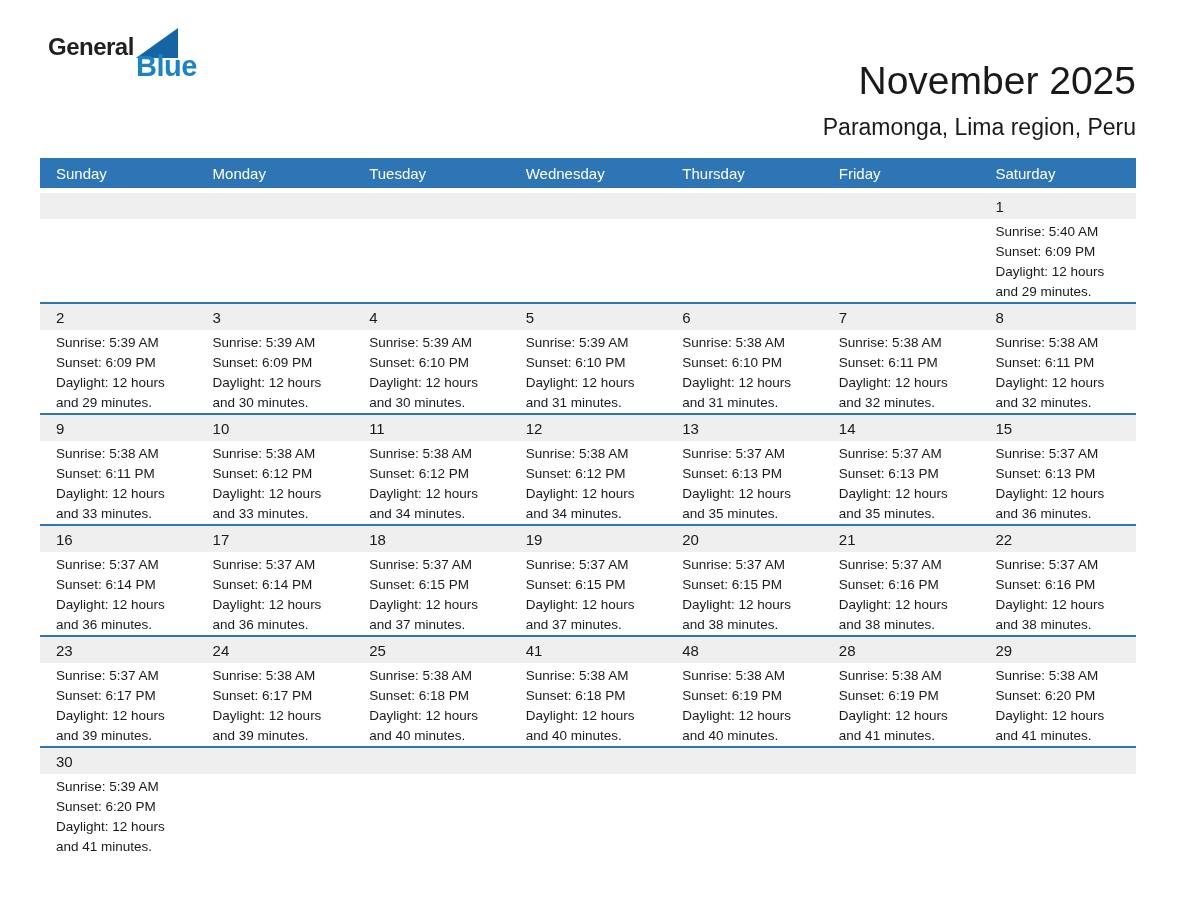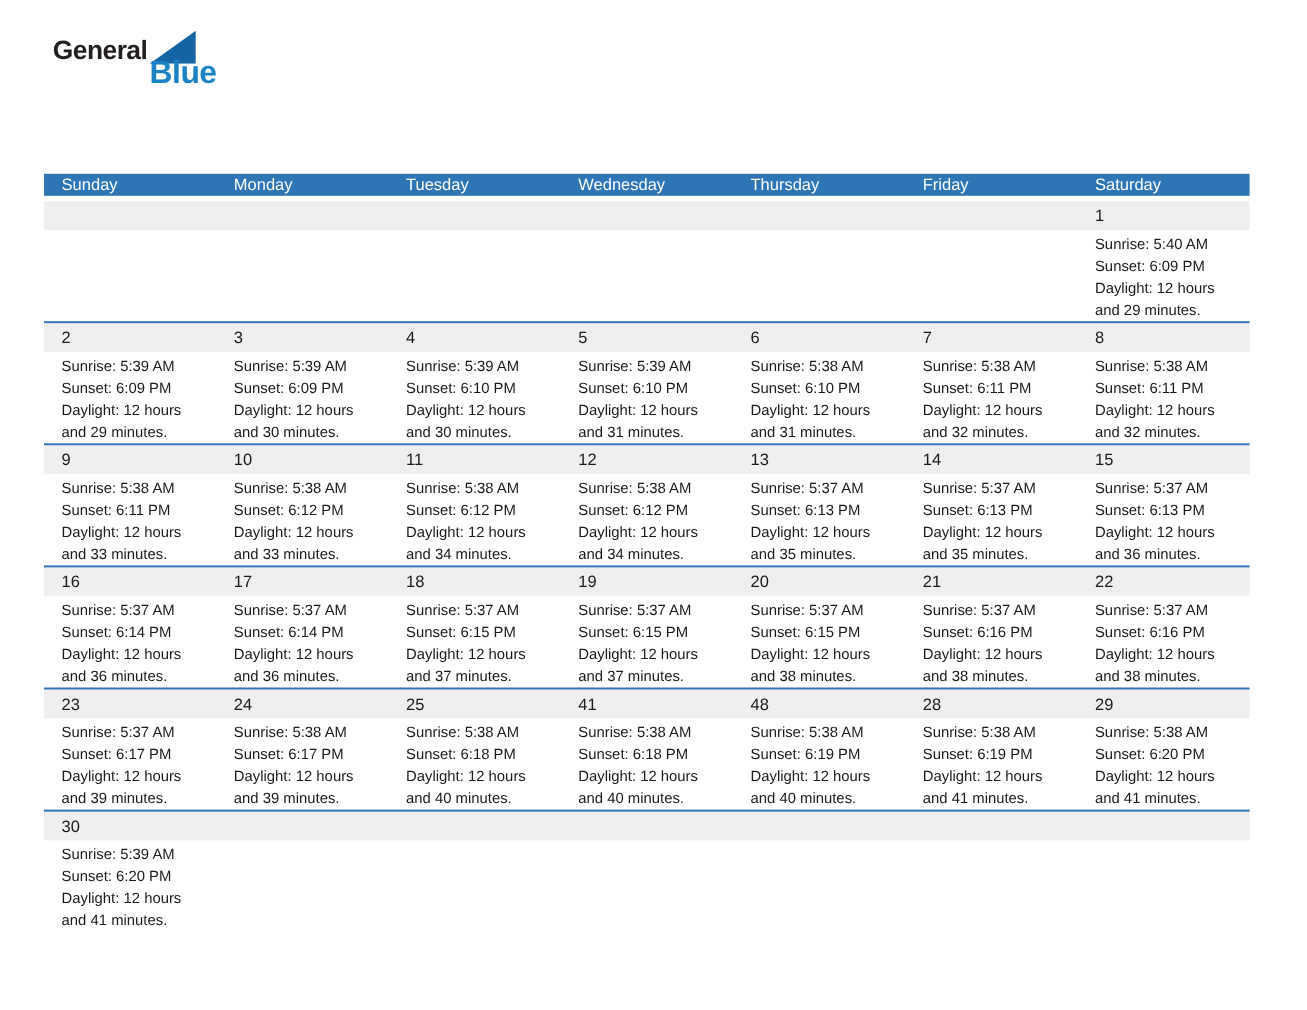--- a/index.html
+++ b/index.html
@@ -23,21 +23,21 @@
   .logo-blue { font-size:29px; font-weight:700; color:#1b82c5; letter-spacing:-0.5px; line-height:1; }
 
   .title-block { position:absolute; top:60px; right:0; text-align:right; }
   .page-title { font-size:39px; line-height:1.1; color:#1a1a1a; }
   .page-subtitle { font-size:23px; line-height:1.1; margin-top:12px; color:#1a1a1a; }
 
   
   .calendar { position:absolute; top:158px; left:40px; width:1096px; }
 
   .weekday-row {
-    height:20px;
+    height:30px;
     background:var(--accent, #2e75b6);
     display:grid;
     grid-template-columns:repeat(7, 1fr);
     align-items:center;
     color:#ffffff;
     font-size:15px;
   }
   .weekday-cell { padding-left:16px; white-space:nowrap; }
 
   .weeks { display:block; }
@@ -72,20 +72,24 @@
       <div class="logo-row1">
         <span class="logo-general">General</span>
         <svg class="logo-triangle" width="42" height="30" viewBox="0 0 42 30">
           <polygon points="0,30 42,0 42,30" fill="#1565a5"></polygon>
         </svg>
       </div>
       <div class="logo-row2">
         <span class="logo-blue">Blue</span>
       </div>
     </div>
+    <div class="title-block">
+      <div class="page-title">November 2025</div>
+      <div class="page-subtitle">Paramonga, Lima region, Peru</div>
+    </div>
   </div>
 
   <div class="calendar">
     <div class="weekday-row" id="weekday-row">
         <div class="weekday-cell">Sunday</div>
         <div class="weekday-cell">Monday</div>
         <div class="weekday-cell">Tuesday</div>
         <div class="weekday-cell">Wednesday</div>
         <div class="weekday-cell">Thursday</div>
         <div class="weekday-cell">Friday</div>

